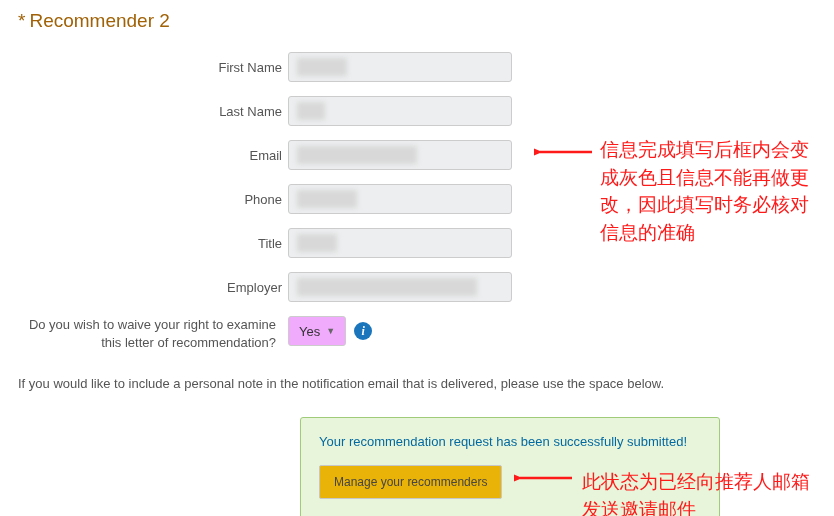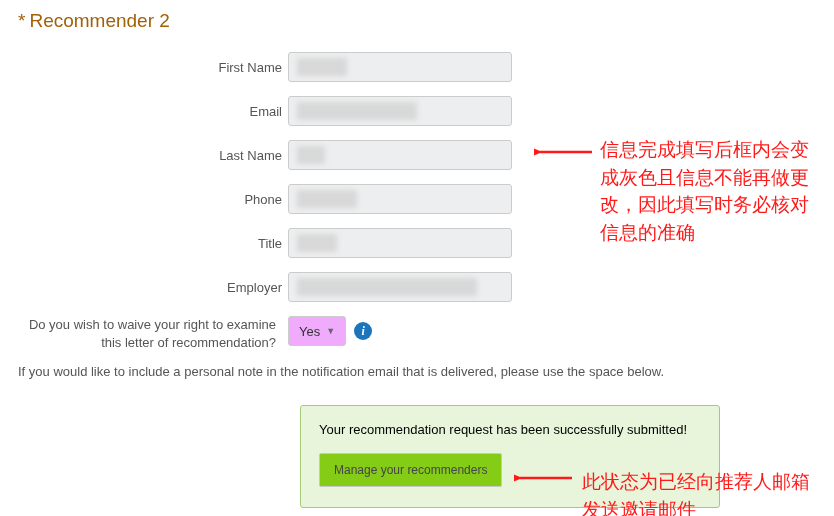--- a/index.html
+++ b/index.html
@@ -11,30 +11,30 @@
 .form-label { width: 278px; text-align: right; color: #555; font-size: 13px; padding-right: 6px; }
 .form-input { width: 224px; height: 30px; background: #eceeef; border: 1px solid #ccc; border-radius: 3px; padding: 0 8px; position: relative; }
 .form-input.wide { width: 224px; }
 .blur-content { position: absolute; top: 5px; left: 8px; height: 18px; background: #d8d8d8; filter: blur(2.5px); border-radius: 2px; }
 .w40 { width: 40px; }
 .w50 { width: 50px; }
 .w60 { width: 60px; }
 .w120 { width: 120px; }
 .w180 { width: 180px; }
 .w28 { width: 28px; }
-.waive-row { display: flex; align-items: flex-start; margin-bottom: 12px; margin-top: 6px; }
+.waive-row { display: flex; align-items: flex-start; margin-bottom: 24px; margin-top: 6px; }
 .waive-label { width: 278px; text-align: right; color: #555; font-size: 13px; padding-right: 12px; line-height: 1.4; }
 .select-wrap { display: inline-flex; align-items: center; }
 .select-box { display: inline-flex; align-items: center; background: #f0abfc; border: 1px solid #ccc; border-radius: 3px; height: 30px; padding: 0 10px; font-size: 13px; color: #333; cursor: pointer; }
 .select-caret { margin-left: 6px; font-size: 9px; color: #666; }
 .info-icon { width: 18px; height: 18px; border-radius: 50%; background: #1a75bc; color: #fff; display: inline-flex; align-items: center; justify-content: center; font-size: 12px; font-weight: bold; font-style: italic; font-family: Georgia, serif; margin-left: 8px; }
 .note-text { color: #555; font-size: 13px; padding-left: 8px; margin-bottom: 26px; }
 .success-box { margin-left: 290px; width: 420px; background: #e8f5da; border: 1px solid #a0cc7a; border-radius: 3px; padding: 16px 18px 20px 18px; }
-.success-msg { color: #000000; font-size: 13px; margin-bottom: 16px; }
-.manage-btn { display: inline-block; background: #84cc16; border: 1px solid #c5c7c8; color: #454545; font-size: 12px; padding: 9px 14px; border-radius: 2px; cursor: pointer; }
+.success-msg { color: #0369a1; font-size: 13px; margin-bottom: 16px; }
+.manage-btn { display: inline-block; background: #eab308; border: 1px solid #c5c7c8; color: #454545; font-size: 12px; padding: 9px 14px; border-radius: 2px; cursor: pointer; }
 .annotation { position: absolute; color: #ff1a1a; font-size: 19px; line-height: 1.45; }
 .anno1 { top: 136px; left: 600px; width: 210px; }
 .anno2 { top: 468px; left: 582px; width: 240px; }
 .arrow { position: absolute; }
 .arrow svg { display: block; }
 </style>
 </head>
 <body>
 
 <div class="container">
@@ -43,30 +43,30 @@
   </div>
 
   <div class="form-row">
     <div class="form-label">First Name</div>
     <div class="form-input">
         <div class="blur-content w50"></div>
       </div>
   </div>
 
   <div class="form-row">
-    <div class="form-label">Email</div>
+    <div class="form-label">Last Name</div>
     <div class="form-input">
-        <div class="blur-content w120"></div>
+        <div class="blur-content w28"></div>
       </div>
   </div>
 
   <div class="form-row">
-    <div class="form-label">Last Name</div>
+    <div class="form-label">Email</div>
     <div class="form-input">
-        <div class="blur-content w28"></div>
+        <div class="blur-content w120"></div>
       </div>
   </div>
 
   <div class="form-row">
     <div class="form-label">Phone</div>
     <div class="form-input">
         <div class="blur-content w60"></div>
       </div>
   </div>
 

